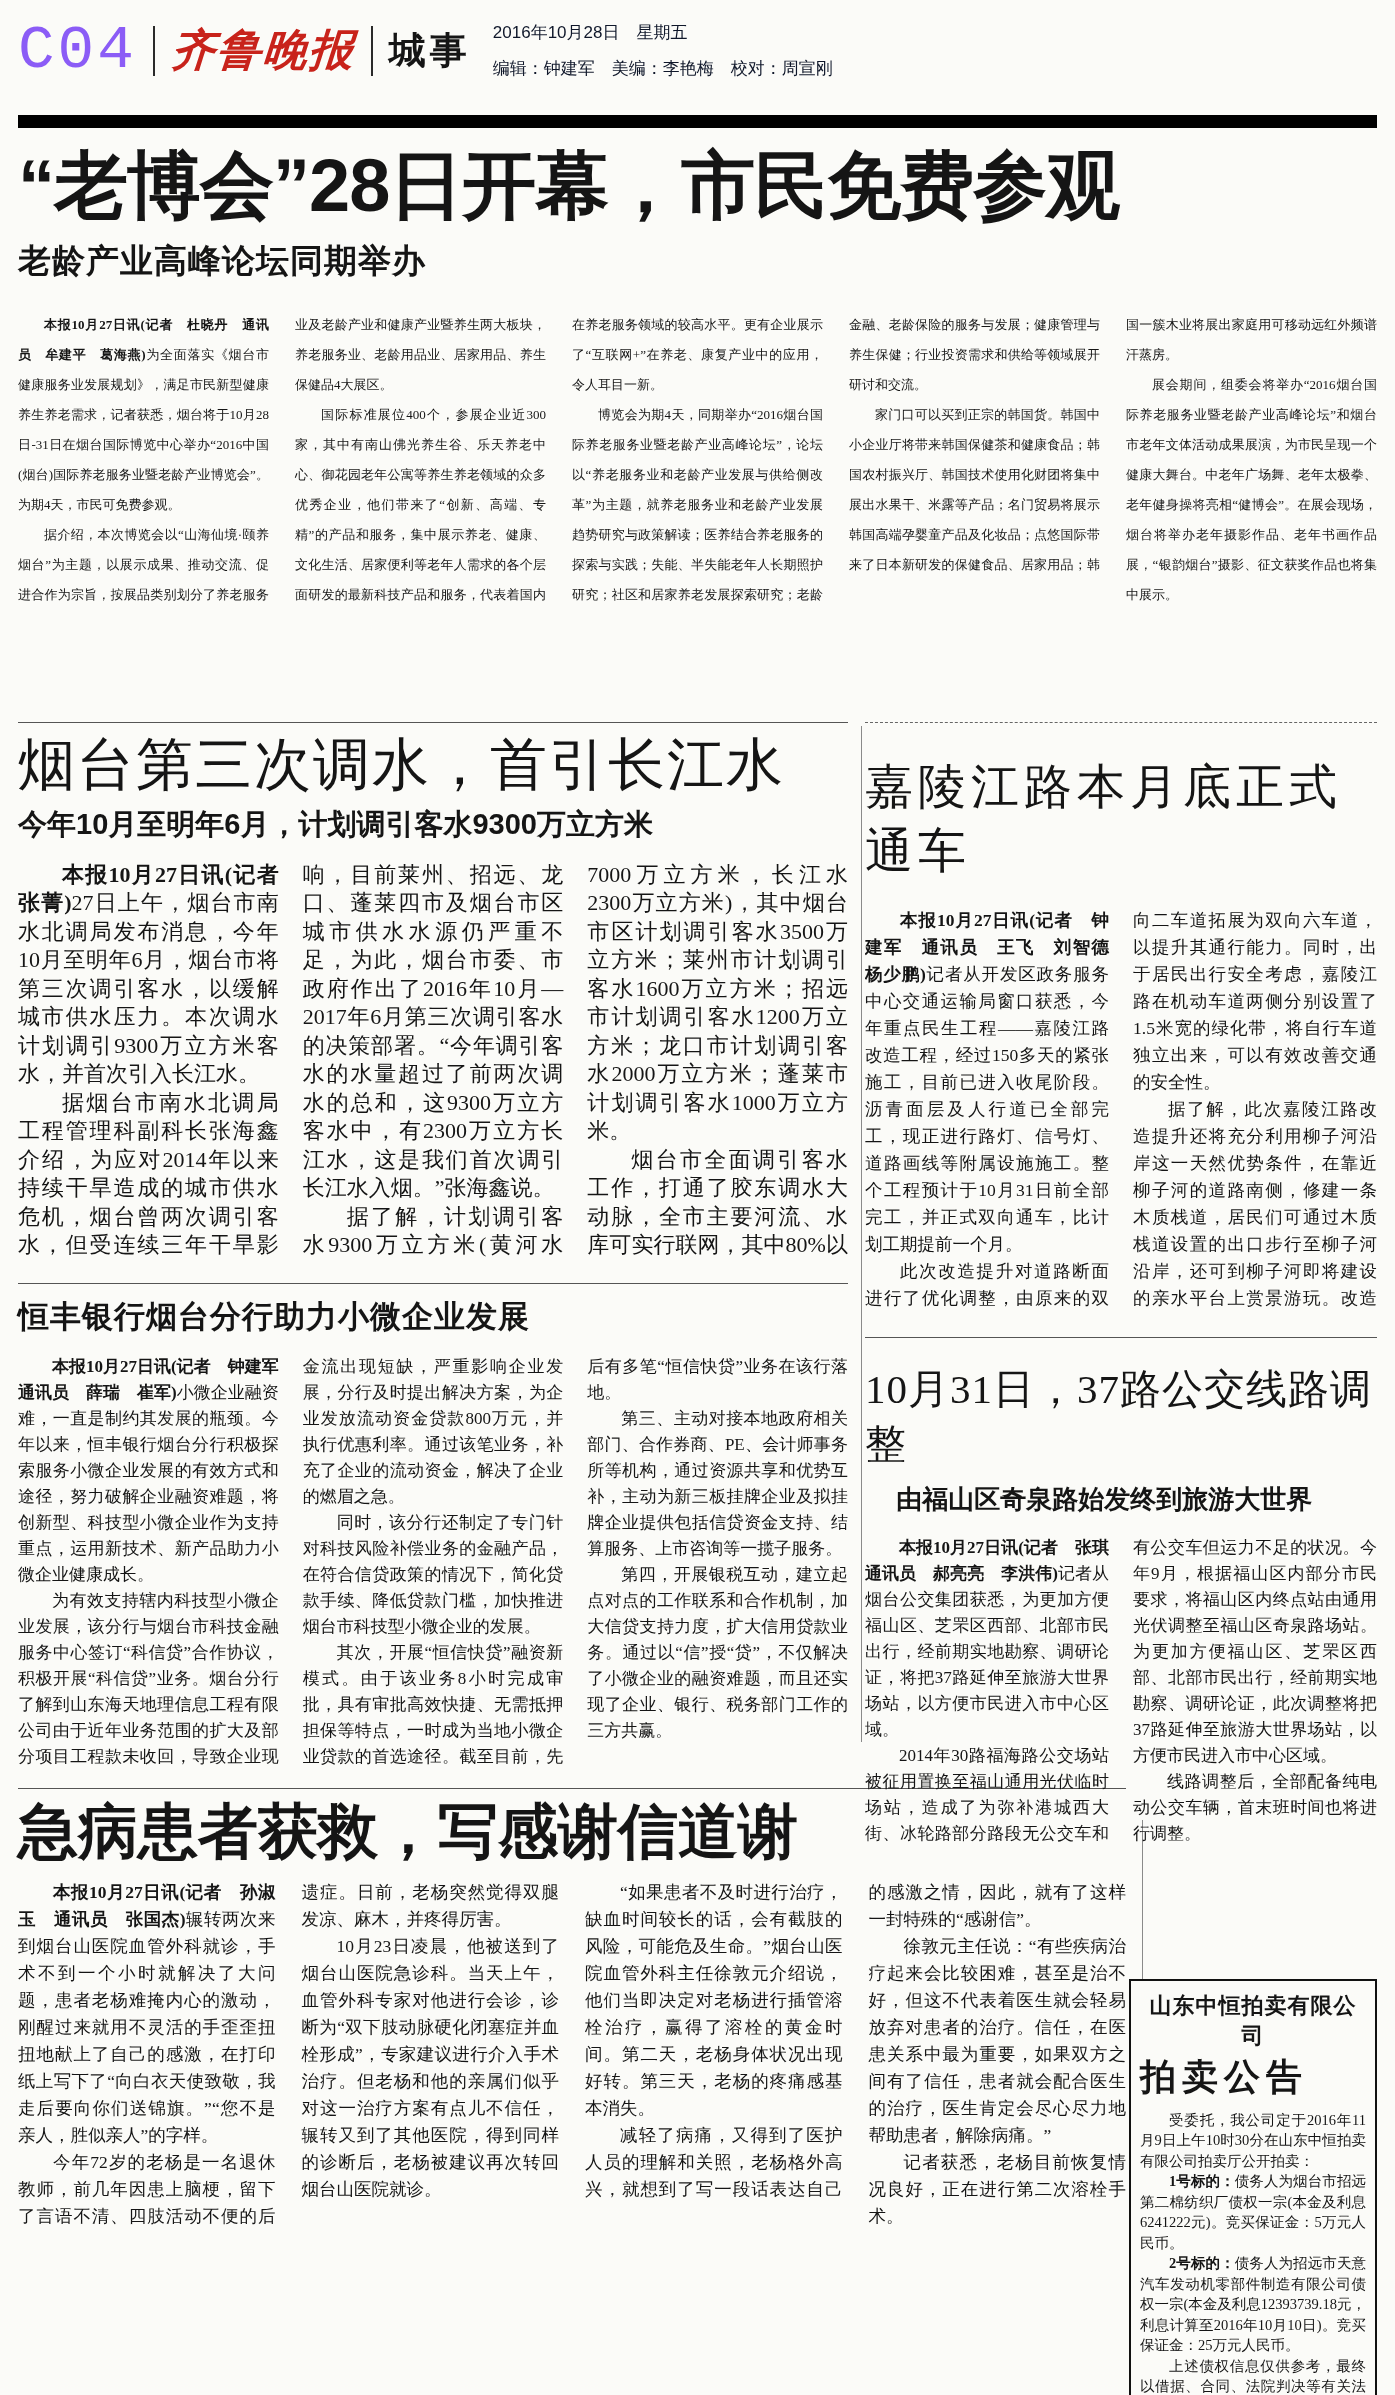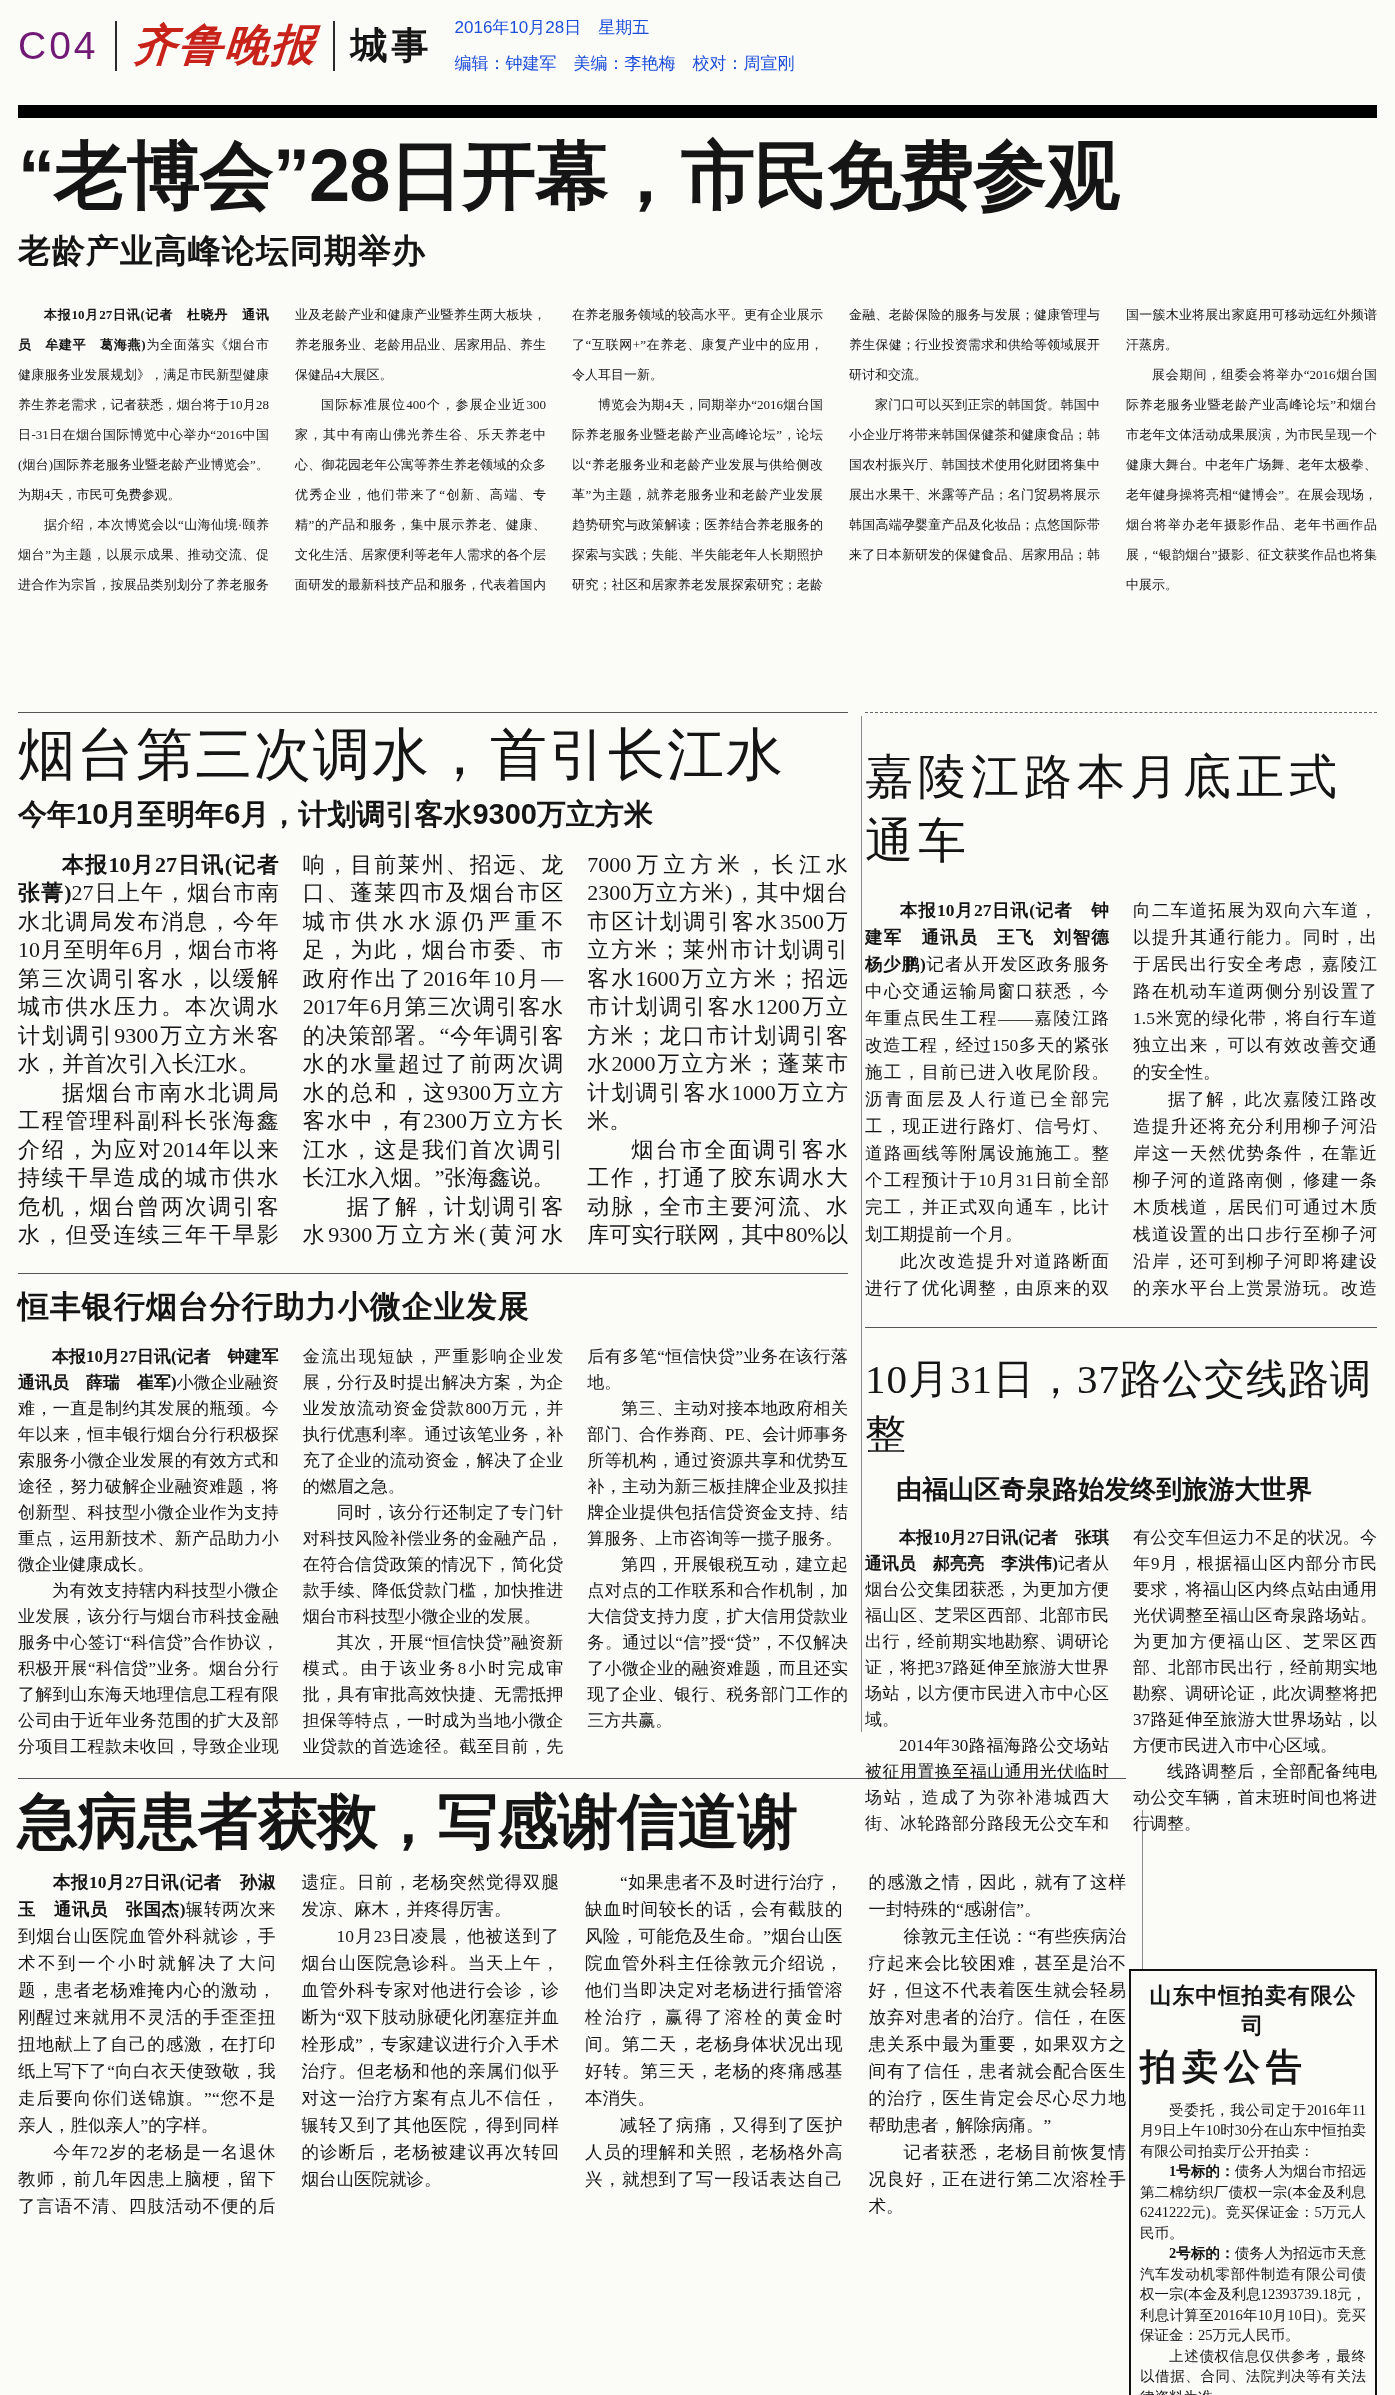--- a/index.html
+++ b/index.html
@@ -4,25 +4,25 @@
 <style>
   * { margin:0; padding:0; box-sizing:border-box; }
   html,body { background:#e8e8e4; }
   .page {
     width:1395px; height:2395px; background:#fbfbf8; color:#151515;
     position:relative; overflow:hidden; margin:0 auto;
     font-family:"Liberation Serif", serif;
   }
   
   .masthead { display:flex; align-items:center; margin:16px 18px 0 18px; }
-  .pageno { font-family:Liberation Sans, sans-serif; font-size:39px; font-weight:400; letter-spacing:3px; color:#701a75; }
+  .pageno { font-family:Liberation Mono, monospace; font-size:61px; font-weight:400; letter-spacing:3px; color:#8b5cf6; }
   .vbar { width:2px; height:50px; background:#2a2a2a; margin:0 16px; }
   .brand { color:#c8231b; font-size:44px; font-weight:bold; font-style:italic; transform:skewX(-4deg); letter-spacing:2px; font-family:"DejaVu Serif", serif; }
   .sectionname { font-family:"Liberation Sans", sans-serif; font-size:37px; font-weight:700; letter-spacing:4px; }
-  .meta { margin-left:22px; display:flex; flex-direction:column; gap:13px; font-size:17px; font-family:"Liberation Sans", sans-serif; color:#1d4ed8; }
+  .meta { margin-left:22px; display:flex; flex-direction:column; gap:13px; font-size:17px; font-family:"Liberation Sans", sans-serif; color:#0f172a; }
   .blackbar { height:13px; background:#000; margin:30px 18px 0 18px; }
 
   
   .para { margin:0; text-indent:2em; text-align:justify; }
   .byline { font-weight:bold; }
   .plist { display:contents; }
   .abody { overflow:hidden; text-align:justify; }
 
   
   .lead-story { margin:14px 18px 0 18px; }

